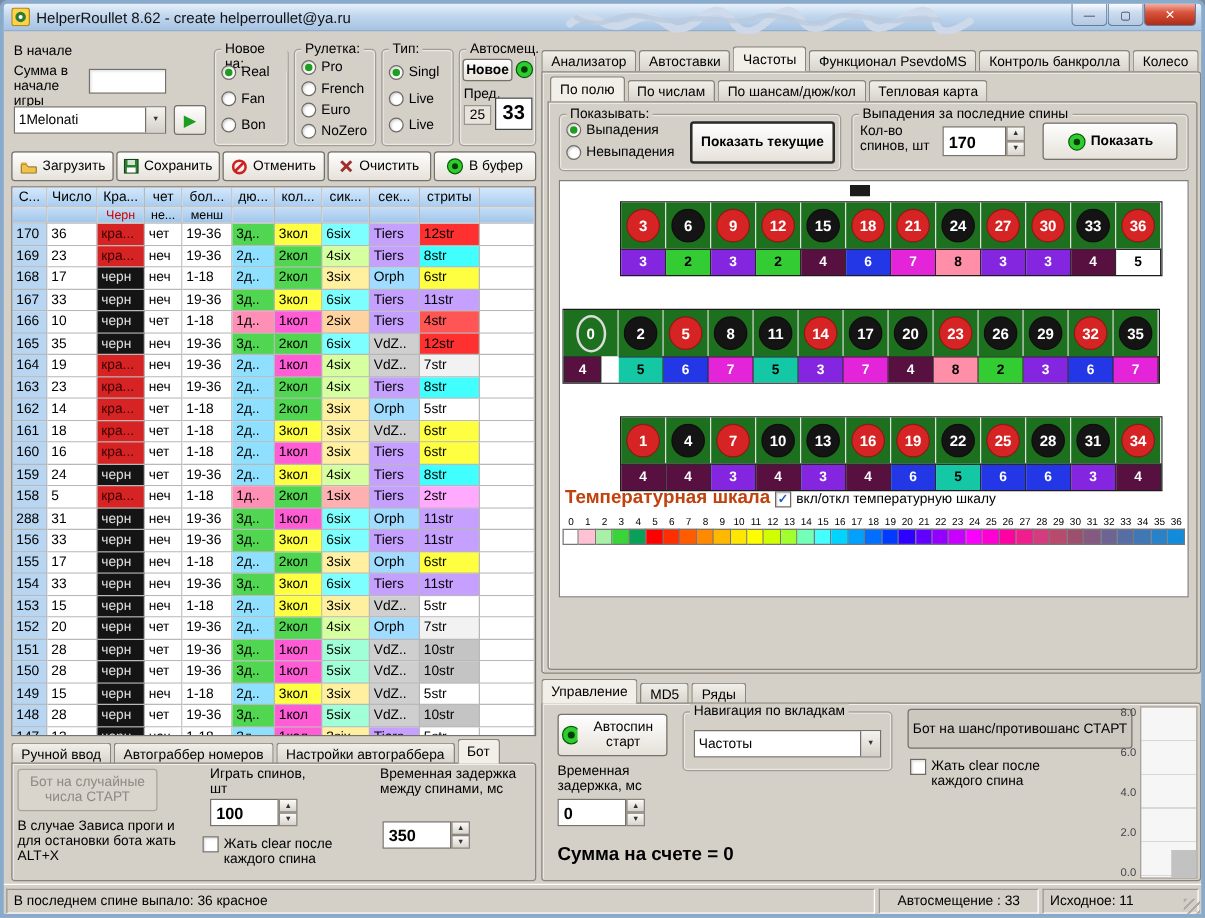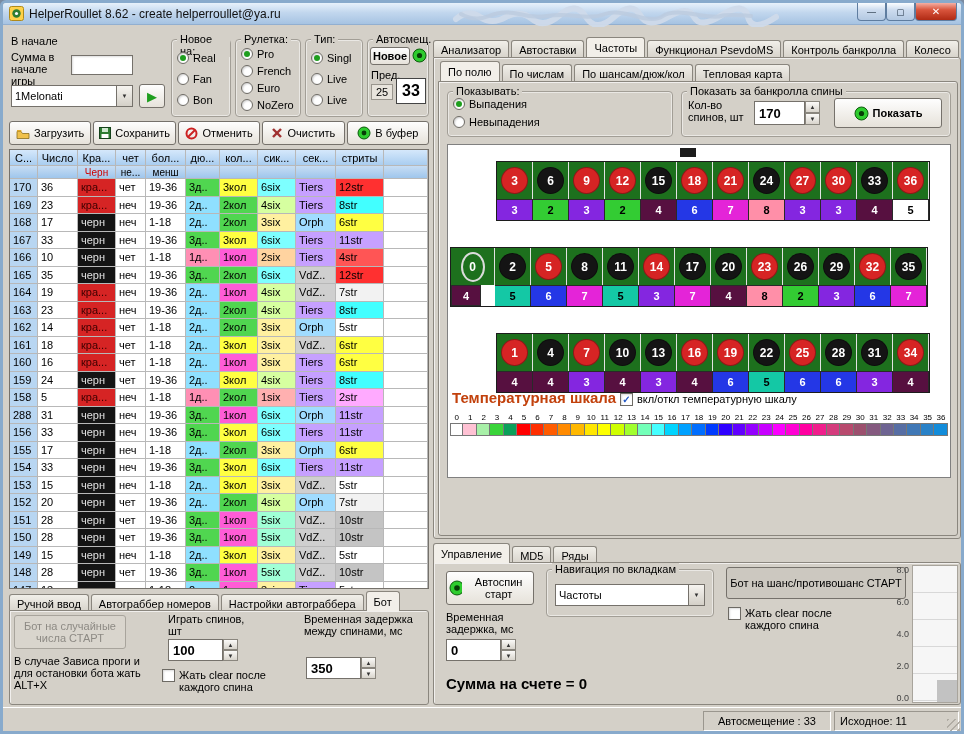--- a/index.html
+++ b/index.html
@@ -666,24 +666,25 @@
       <div class="grp abs" style="left:8px;top:9px;width:226px;height:46px">
         <span class="grp-title">Показывать:</span>
         <label class="radio-row" style="top:6px">
             <span class="rb on"></span>
             <span>Выпадения</span>
           </label>
         <label class="radio-row" style="top:24px">
             <span class="rb"></span>
             <span>Невыпадения</span>
           </label>
+        <div class="btn btn-default abs" style="left:104px;top:5px;width:116px;height:34px">Показать текущие</div>
       </div>
 
       <div class="grp abs" style="left:242px;top:9px;width:270px;height:46px">
-        <span class="grp-title">Показать за банкролла спины</span>
+        <span class="grp-title">Выпадения за последние спины</span>
         <div class="abs lbl2" style="left:6px;top:7px;width:62px">Кол-во спинов, шт</div>
         <div class="numspin abs" style="left:72px;top:9px;width:66px;height:24px">
           <div class="val">170</div>
           <div class="spinner">
             <div class="sp-btn">▲</div>
             <div class="sp-btn">▼</div>
           </div>
         </div>
         <div class="btn bold abs" style="left:152px;top:6px;width:108px;height:30px">
           <svg width="15" height="15">
@@ -1139,18 +1140,19 @@
           <div>2.0</div>
           <div>0.0</div>
         </div>
       <div class="mc-plot">
         <div class="mc-fill"></div>
       </div>
     </div>
   </div>
 
   <div class="statusbar">
+    <div class="sb-cell" style="left:2px;width:695px">В последнем спине выпало: 36 красное</div>
     <div class="sb-cell" style="left:700px;width:128px;justify-content:center">Автосмещение : 33</div>
     <div class="sb-cell" style="left:831px;width:125px">Исходное: 11</div>
     <div class="sb-grip"></div>
   </div>
 
 </div>
 
 </body></html>

